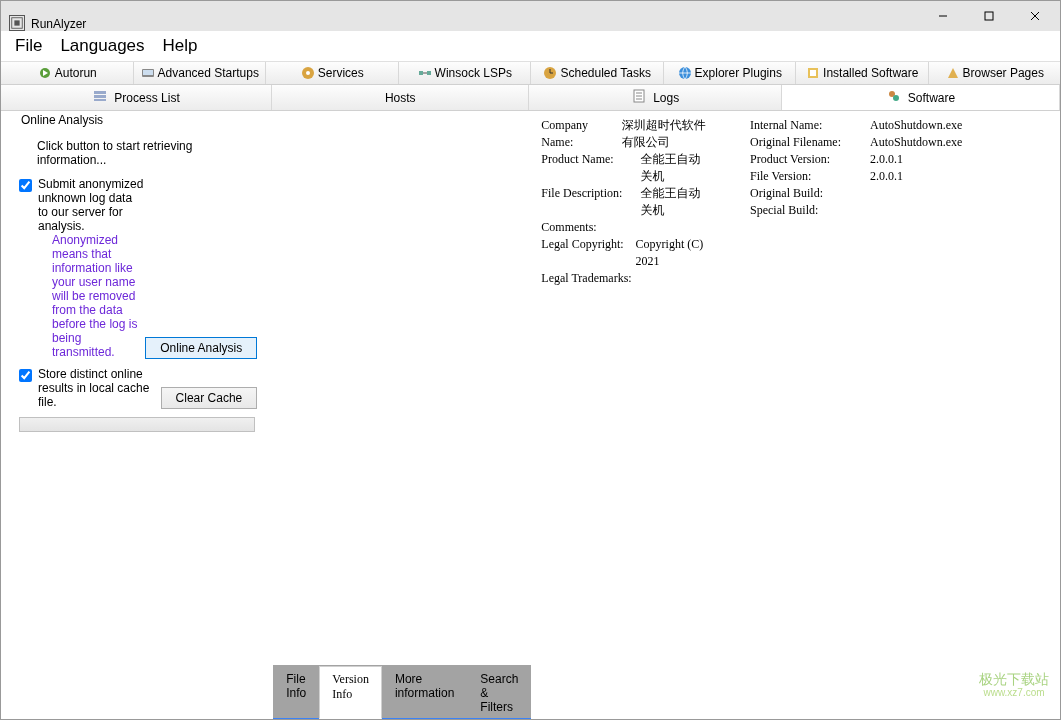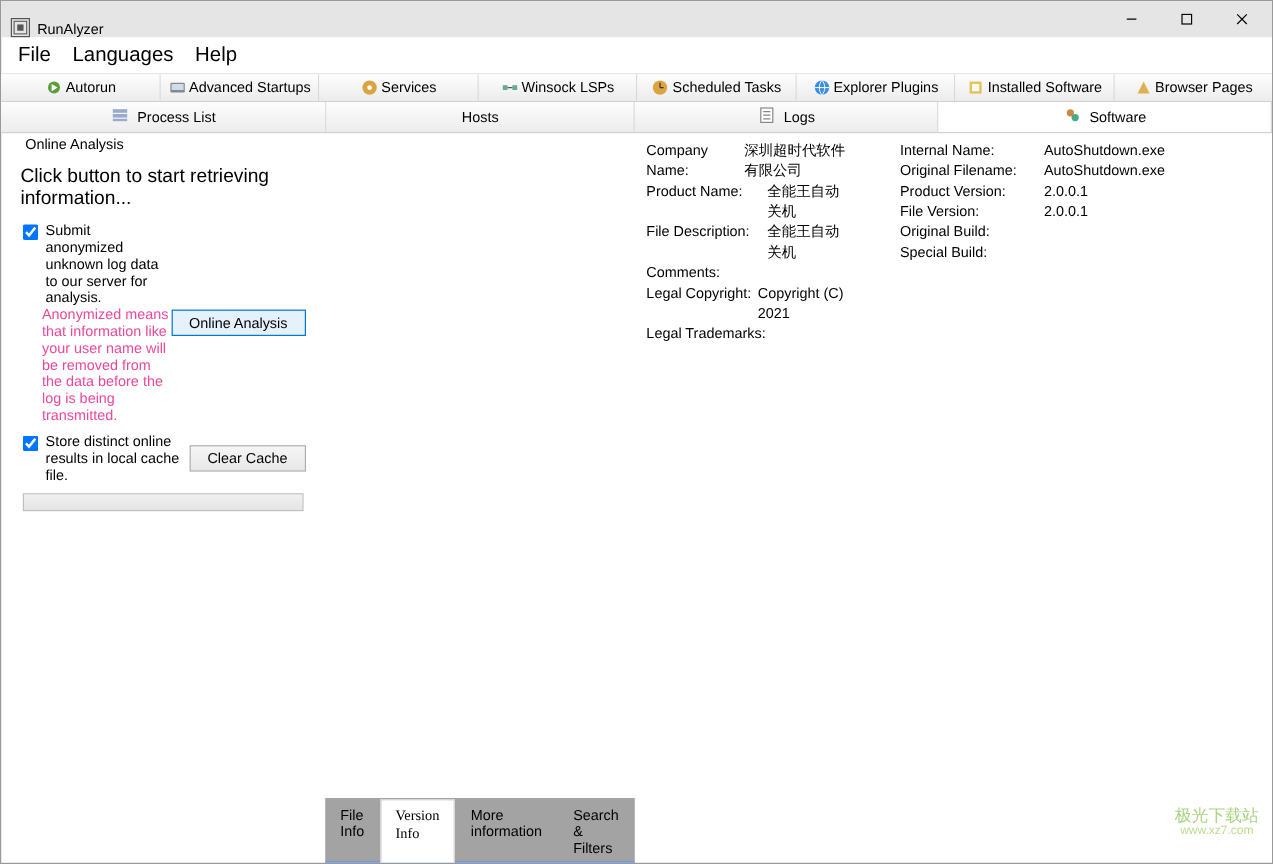--- a/index.html
+++ b/index.html
@@ -97,35 +97,35 @@
   overflow: hidden;
 }
 .group-title {
   position: absolute;
   top: -2px;
   left: 8px;
   background: #fff;
   padding: 0 4px;
   font-size: 12px;
 }
-.instruction { margin: 14px 0 10px 0; font-size: 16px; }
+.instruction { margin: 14px 0 10px 20px; font-size: 12px; }
 .row {
   display: flex;
-  align-items: center;
+  align-items: flex-end;
   margin-bottom: 8px;
 }
 .row .left { flex: 1; }
 .checkbox-line {
   display: flex;
   align-items: flex-start;
   gap: 6px;
   margin-left: 2px;
 }
 .checkbox-line input { margin-top: 2px; }
-.desc { margin-left: 18px; font-size: 12px; color: #ec4899; }
+.desc { margin-left: 35px; font-size: 12px; color: #6d28d9; }
 .btn {
   border: 1px solid #adadad;
   background: linear-gradient(#f5f5f5,#e8e8e8);
   padding: 3px 14px;
   font-size: 12px;
   min-width: 90px;
   text-align: center;
 }
 .btn.primary {
   border: 1px solid #0078d7;
@@ -155,20 +155,21 @@
   border: 1px solid #d0d0d0;
   border-bottom: 1px solid #fff;
   background: #fff;
   font-family: Liberation Serif, serif;
 }
 .bottom-panel {
   display: flex;
   padding: 6px 10px 8px 10px;
   font-size: 12px;
   gap: 40px;
+  font-family: Liberation Serif, serif;
 }
 .info-col { flex: 1; }
 .info-row { display: flex; line-height: 17px; }
 .info-label { width: 120px; }
 .info-col.right .info-label { width: 120px; }
 .link { color: #000000; }
 .icon svg { width: 16px; height: 16px; }
 .watermark {
   position: absolute;
   right: 12px;

